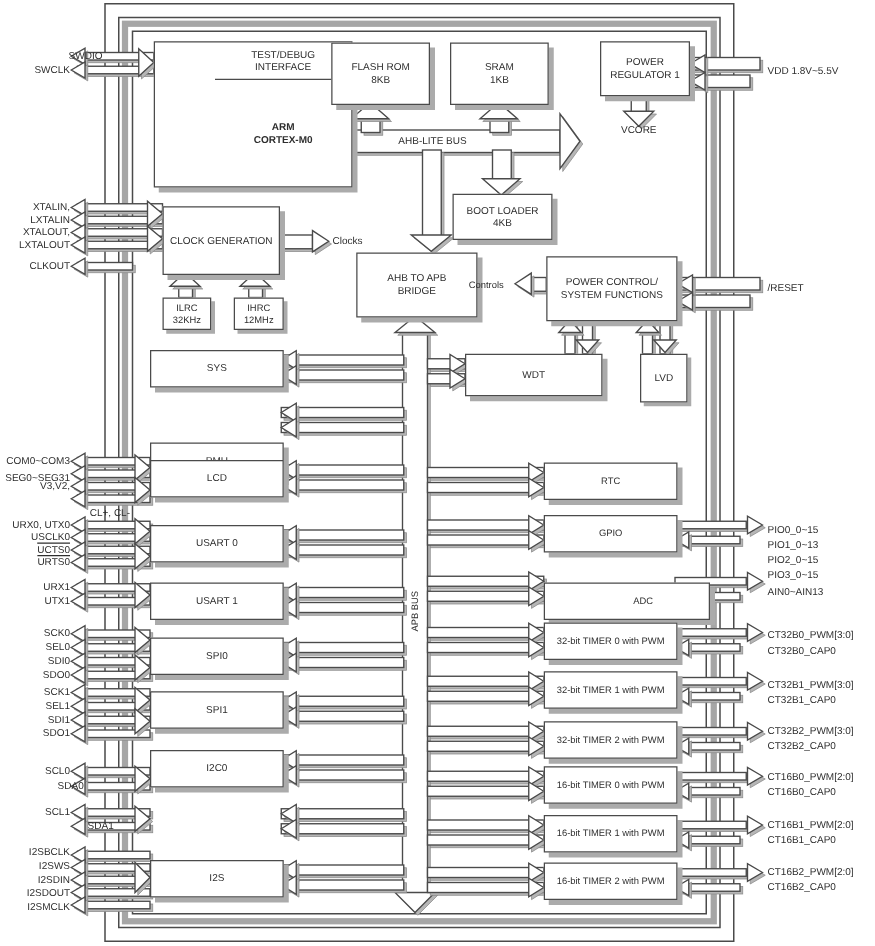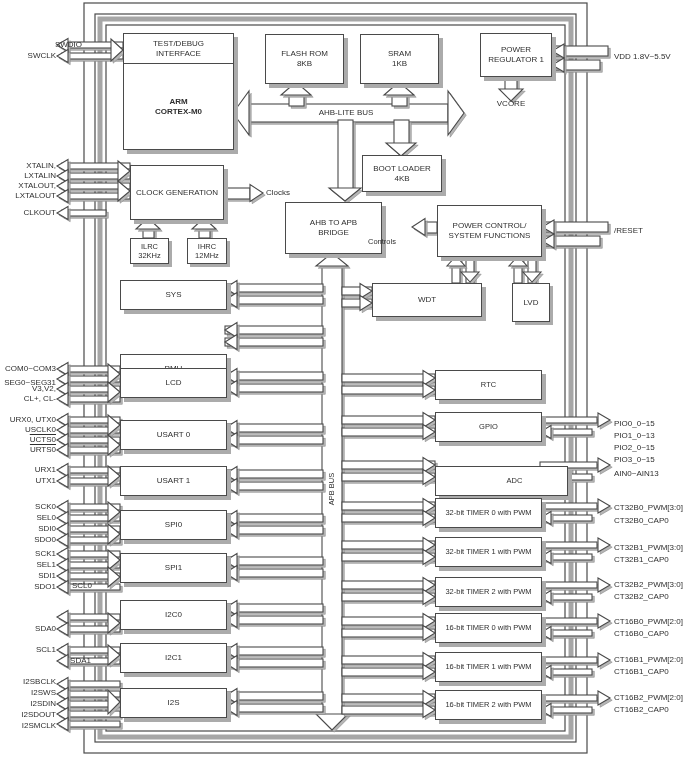--- a/index.html
+++ b/index.html
@@ -497,21 +497,21 @@
       <polygon points="59.2,716.2 70.2,709.7 70.2,722.7" fill="#b6b6b6" stroke="#8a8a8a" stroke-width="0.6"></polygon>
       <polygon points="57,714 68,707.5 68,720.5" fill="#fff" stroke="#4a4a4a" stroke-width="1.1"></polygon>
       <rect x="64.2" y="723.2" width="58" height="6" fill="#b6b6b6" stroke="#8a8a8a" stroke-width="0.6"></rect>
       <rect x="62" y="721" width="58" height="6" fill="#fff" stroke="#4a4a4a" stroke-width="1.1"></rect>
       <polygon points="59.2,726.2 70.2,719.7 70.2,732.7" fill="#b6b6b6" stroke="#8a8a8a" stroke-width="0.6"></polygon>
       <polygon points="57,724 68,717.5 68,730.5" fill="#fff" stroke="#4a4a4a" stroke-width="1.1"></polygon>
       <polygon points="122.2,704.2 110.2,692.2 110.2,716.2" fill="#b6b6b6" stroke="#8a8a8a" stroke-width="0.6"></polygon>
       <polygon points="120,702 108,690 108,714" fill="#fff" stroke="#4a4a4a" stroke-width="1.1"></polygon>
     </svg>
 
-  <div class="box" id="core" style="left:123px;top:33px;width:109px;height:115px;">
+  <div class="box" id="core" style="left:123px;top:33px;width:109px;height:115px;padding-left:48px;">
     <div class="core-top">TEST/DEBUG
 INTERFACE</div>
     <div class="core-main">ARM
 CORTEX-M0</div>
   </div>
   <div class="box" style="left:265px;top:34px;width:77px;height:48px;">FLASH ROM
 8KB</div>
   <div class="box" style="left:360px;top:34px;width:77px;height:48px;">SRAM
 1KB</div>
   <div class="box" style="left:480px;top:33px;width:70px;height:42px;">POWER
@@ -531,66 +531,65 @@
   <div class="box sbox" style="left:512px;top:283px;width:36px;height:37px;">LVD</div>
 
   <div class="box lbox" style="top:280px;">SYS</div>
   <div class="box lbox" style="top:322px;margin-top:32px;">PMU</div>
   <div class="box lbox" style="top:368px;">LCD</div>
   <div class="box lbox" style="top:420px;">USART 0</div>
   <div class="box lbox" style="top:466px;">USART 1</div>
   <div class="box lbox" style="top:510px;">SPI0</div>
   <div class="box lbox" style="top:553px;">SPI1</div>
   <div class="box lbox" style="top:600px;">I2C0</div>
-  <div class="box lbox" style="top:643px;">I2C1</div>
   <div class="box lbox" style="top:688px;">I2S</div>
 
   <div class="box rbox" style="top:370px;">RTC</div>
   <div class="box rbox" style="top:412px;">GPIO</div>
   <div class="box rbox" style="top:466px;padding-left:26px;">ADC</div>
   <div class="box rbox" style="top:498px;">32-bit TIMER 0 with PWM</div>
   <div class="box rbox" style="top:537px;">32-bit TIMER 1 with PWM</div>
   <div class="box rbox" style="top:577px;">32-bit TIMER 2 with PWM</div>
   <div class="box rbox" style="top:613px;">16-bit TIMER 0 with PWM</div>
   <div class="box rbox" style="top:652px;">16-bit TIMER 1 with PWM</div>
   <div class="box rbox" style="top:690px;">16-bit TIMER 2 with PWM</div>
 
   <div class="flt" style="left:300px;top:108px;width:92px;text-align:center;">AHB-LITE BUS</div>
   <div class="flt" id="apb-label" style="left:309px;top:484px;font-size:7.5px;">APB BUS</div>
   <div class="flt" style="left:266px;top:188px;width:40px;">Clocks</div>
-  <div class="flt" style="left:368px;top:237px;width:42px;text-align:left;font-size:7.5px;">Controls</div>
+  <div class="flt" style="left:368px;top:223px;width:42px;text-align:center;font-size:7.5px;">Controls</div>
   <div class="flt" style="left:486px;top:99px;width:50px;text-align:center;">VCORE</div>
 
   <div class="pl" style="top:40px;padding-left:26px;">SWDIO</div>
   <div class="pl" style="top:51px;">SWCLK</div>
   <div class="pl" style="top:161px;">XTALIN,</div>
   <div class="pl" style="top:171px;">LXTALIN</div>
   <div class="pl" style="top:181px;">XTALOUT,</div>
   <div class="pl" style="top:191px;">LXTALOUT</div>
   <div class="pl" style="top:208px;">CLKOUT</div>
   <div class="pl" style="top:364px;">COM0~COM3</div>
   <div class="pl" style="top:378px;">SEG0~SEG31</div>
   <div class="pl" style="top:384px;">V3,V2,</div>
-  <div class="pl" style="top:394px;">CL+, CL-</div>
+  <div class="pl" style="top:406px;margin-left:48px;">CL+, CL-</div>
   <div class="pl" style="top:415px;">URX0, UTX0</div>
   <div class="pl" style="top:425px;">USCLK0</div>
   <div class="pl ovl" style="top:435px;">UCTS0</div>
   <div class="pl ovl" style="top:445px;">URTS0</div>
   <div class="pl" style="top:465px;">URX1</div>
   <div class="pl" style="top:476px;">UTX1</div>
   <div class="pl" style="top:502px;">SCK0</div>
   <div class="pl" style="top:513px;">SEL0</div>
   <div class="pl" style="top:524px;">SDI0</div>
   <div class="pl" style="top:535px;">SDO0</div>
   <div class="pl" style="top:549px;">SCK1</div>
   <div class="pl" style="top:560px;">SEL1</div>
   <div class="pl" style="top:571px;">SDI1</div>
   <div class="pl" style="top:582px;">SDO1</div>
-  <div class="pl" style="top:581px;margin-left:36px;">SCL0</div>
-  <div class="pl" style="top:624px;">SDA0</div>
+  <div class="pl" style="top:612px;">SCL0</div>
+  <div class="pl" style="top:624px;margin-left:11px;">SDA0</div>
   <div class="pl" style="top:645px;">SCL1</div>
   <div class="pl" style="top:656px;margin-left:35px;">SDA1</div>
   <div class="pl" style="top:677px;">I2SBCLK</div>
   <div class="pl" style="top:688px;">I2SWS</div>
   <div class="pl" style="top:699px;">I2SDIN</div>
   <div class="pl" style="top:710px;">I2SDOUT</div>
   <div class="pl" style="top:721px;">I2SMCLK</div>
 
   <div class="pr" style="top:52px;">VDD 1.8V~5.5V</div>
   <div class="pr" style="top:226px;">/RESET</div>

